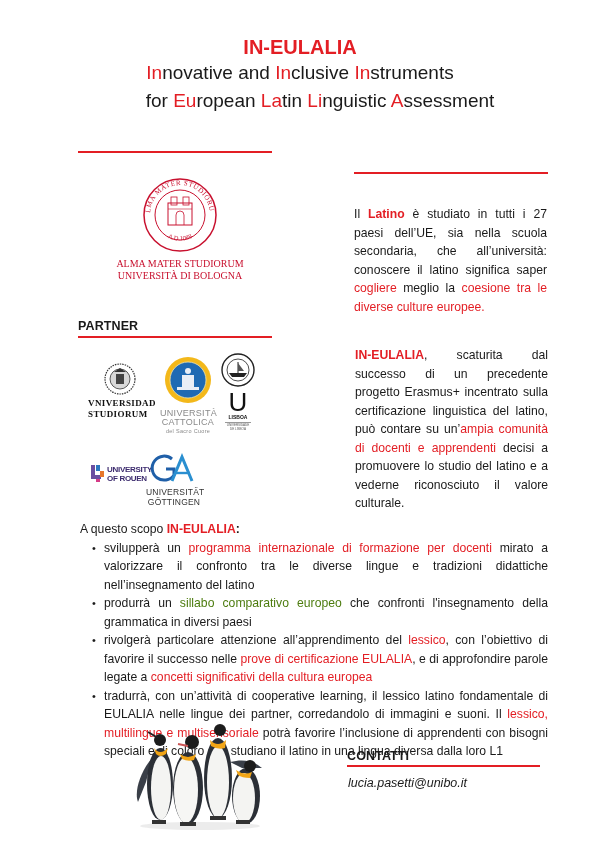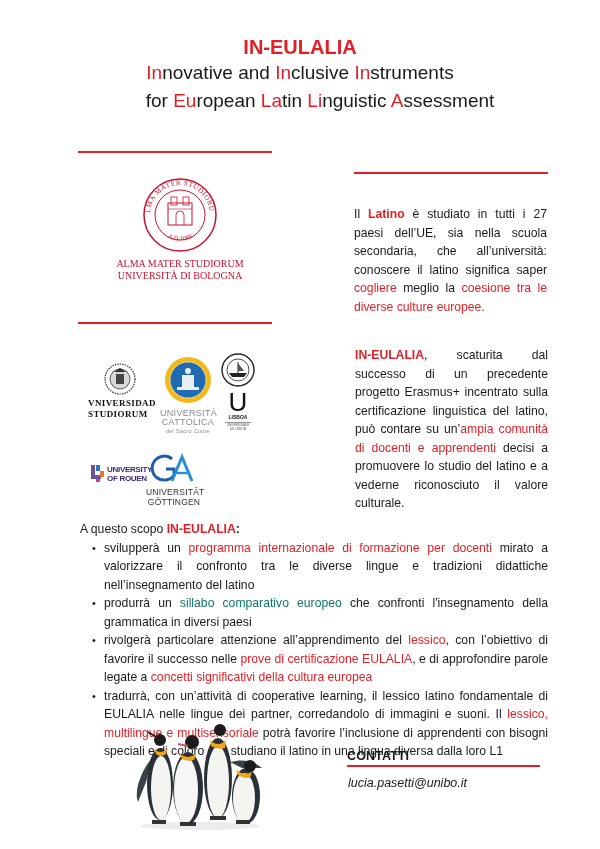--- a/index.html
+++ b/index.html
@@ -63,20 +63,21 @@
   </div>
 </div>
 
 <div class="abs" style="left:354px; top:169px; width:194px;">
   <div class="sec-rule" style="margin-top:3px;"></div>
 </div>
 
 <div class="abs body-text" style="left:354px; top:205px; width:193px;"><span>Il </span><span style="color: rgb(227, 30, 36); font-weight: bold;">Latino</span><span> è studiato in tutti i 27 paesi dell’UE, sia nella scuola secondaria, che all’università: conoscere il latino significa saper </span><span style="color: rgb(227, 30, 36);">cogliere</span><span> meglio la </span><span style="color: rgb(227, 30, 36);">coesione tra le diverse culture europee.</span></div>
 
 <div class="abs" style="left:78px; top:319px; width:194px;">
+  <div class="sec-head">PARTNER</div>
   <div class="sec-rule" style="margin-top:3px;"></div>
 </div>
 
 <div class="abs" style="left:88px; top:362px; width:64px; height:62px;">
   <svg width="64" height="34" viewBox="0 0 64 34" style="display:block;">
     <circle cx="32" cy="17" r="15" fill="none" stroke="#333" stroke-width="1.2" stroke-dasharray="1.5 1"></circle>
     <circle cx="32" cy="17" r="10" fill="#d8d8d8" stroke="#333" stroke-width="0.8"></circle>
     <rect x="28" y="12" width="8" height="10" fill="#444"></rect>
     <path d="M26 10 L32 6 L38 10 Z" fill="#333"></path>
   </svg>
@@ -144,21 +145,21 @@
     <div>GÖTTINGEN</div>
   </div>
 </div>
 
 <div class="abs body-text" style="left:355px; top:346px; width:193px;"><span style="color: rgb(227, 30, 36); font-weight: bold;">IN-EULALIA</span><span>, scaturita dal successo di un precedente progetto Erasmus+ incentrato sulla certificazione linguistica del latino, può contare su un’</span><span style="color: rgb(227, 30, 36);">ampia comunità di docenti e apprendenti</span><span> decisi a promuovere lo studio del latino e a vederne riconosciuto il valore culturale.</span></div>
 
 <div class="abs" style="left:80px; top:520px; width:468px; font-size:12.2px; line-height:18.5px; color:#1a1a1a;">
   <div><span>A questo scopo </span><span style="color: rgb(227, 30, 36); font-weight: bold;">IN-EULALIA</span><span style="font-weight: bold;">:</span></div>
   <ul class="bullets" style="margin-left:10px; text-align:justify;">
     <li><span>svilupperà un </span><span style="color: rgb(227, 30, 36);">programma internazionale di formazione per docenti</span><span> mirato a valorizzare il confronto tra le diverse lingue e tradizioni didattiche nell’insegnamento del latino</span></li>
-    <li><span>produrrà un </span><span style="color: #0f766e;">sillabo comparativo europeo</span><span> che confronti l'insegnamento della grammatica in diversi paesi</span></li>
+    <li><span>produrrà un </span><span style="color: #4d7c0f;">sillabo comparativo europeo</span><span> che confronti l'insegnamento della grammatica in diversi paesi</span></li>
     <li><span>rivolgerà particolare attenzione all’apprendimento del </span><span style="color: rgb(227, 30, 36);">lessico</span><span>, con l’obiettivo di favorire il successo nelle </span><span style="color: rgb(227, 30, 36);">prove di certificazione EULALIA</span><span>, e di approfondire parole legate a </span><span style="color: rgb(227, 30, 36);">concetti significativi della cultura europea</span></li>
     <li><span>tradurrà, con un’attività di cooperative learning, il lessico latino fondamentale di EULALIA nelle lingue dei partner, corredandolo di immagini e suoni. Il </span><span style="color: rgb(227, 30, 36);">lessico, multilingue e multisensoriale</span><span> potrà favorire l’inclusione di apprendenti con bisogni speciali e di coloro che studiano il latino in una lingua diversa dalla loro L1</span></li>
   </ul>
 </div>
 
 <div class="abs" style="left:130px; top:722px; width:140px; height:110px;">
   <svg width="140" height="110" viewBox="0 0 140 110">
     <ellipse cx="70" cy="104" rx="60" ry="4" fill="#ececec"></ellipse>
 
     <g>

